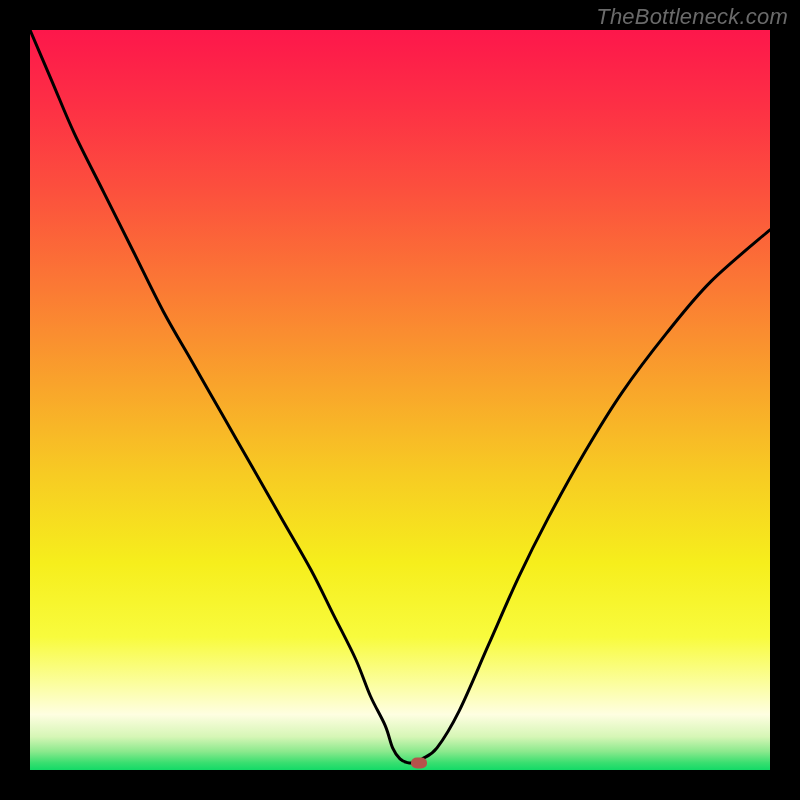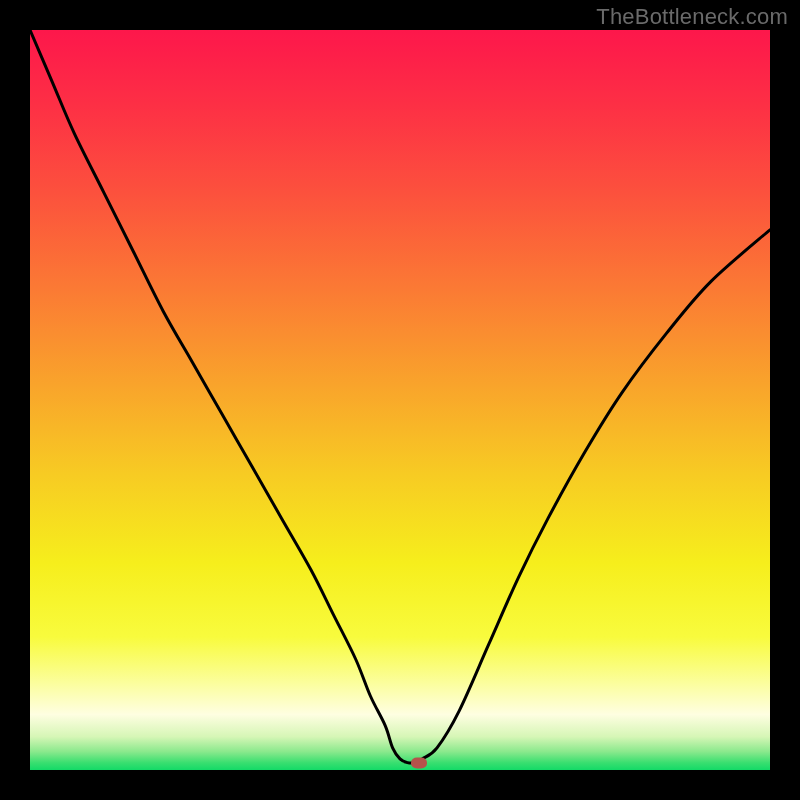--- a/index.html
+++ b/index.html
@@ -9,20 +9,21 @@
     height: 800px;
     background: #000;
     overflow: hidden;
     font-family: Arial, Helvetica, sans-serif;
   }
   .frame {
     position: relative;
     width: 800px;
     height: 800px;
     background: #000;
+    font-style: italic;
   }
   .watermark {
     position: absolute;
     top: 4px;
     right: 12px;
     color: #6a6a6a;
     font-size: 22px;
     font-weight: 500;
     letter-spacing: 0.2px;
     z-index: 5;

